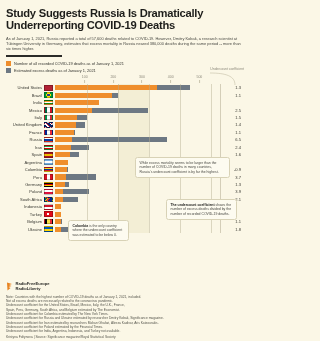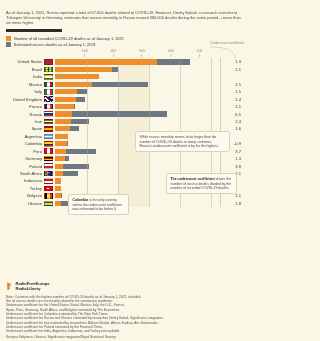--- a/index.html
+++ b/index.html
@@ -83,20 +83,21 @@
   .logo-text{font-size:4.1px;line-height:4.6px;font-weight:bold;color:#2b2b28;}
   .notes{font-size:3.25px;line-height:4.35px;color:#55554c;}
   .notes div{white-space:nowrap;overflow:hidden;}
   .credit{font-size:3.25px;line-height:4.35px;color:#55554c;margin-top:1px;}
 </style>
 </head>
 <body>
 
 <div class="wrap">
 
+  <div class="title">Study Suggests Russia Is Dramatically Underreporting COVID-19 Deaths</div>
   <div class="standfirst">As of January 1, 2021, Russia reported a total of 57,600 deaths related to COVID-19. However, Dmitry Kobak, a research scientist at Tübingen University in Germany, estimates that excess mortality in Russia neared 380,000 deaths during the same period -- more than six times higher.</div>
   <div class="rule"></div>
 
   <div class="legend">
     <div class="legend-row">
       <span class="swatch sw-orange"></span>
       <span class="legend-label">Number of all recorded COVID-19 deaths as of January 1, 2021</span>
     </div>
     <div class="legend-row">
       <span class="swatch sw-grey"></span>

